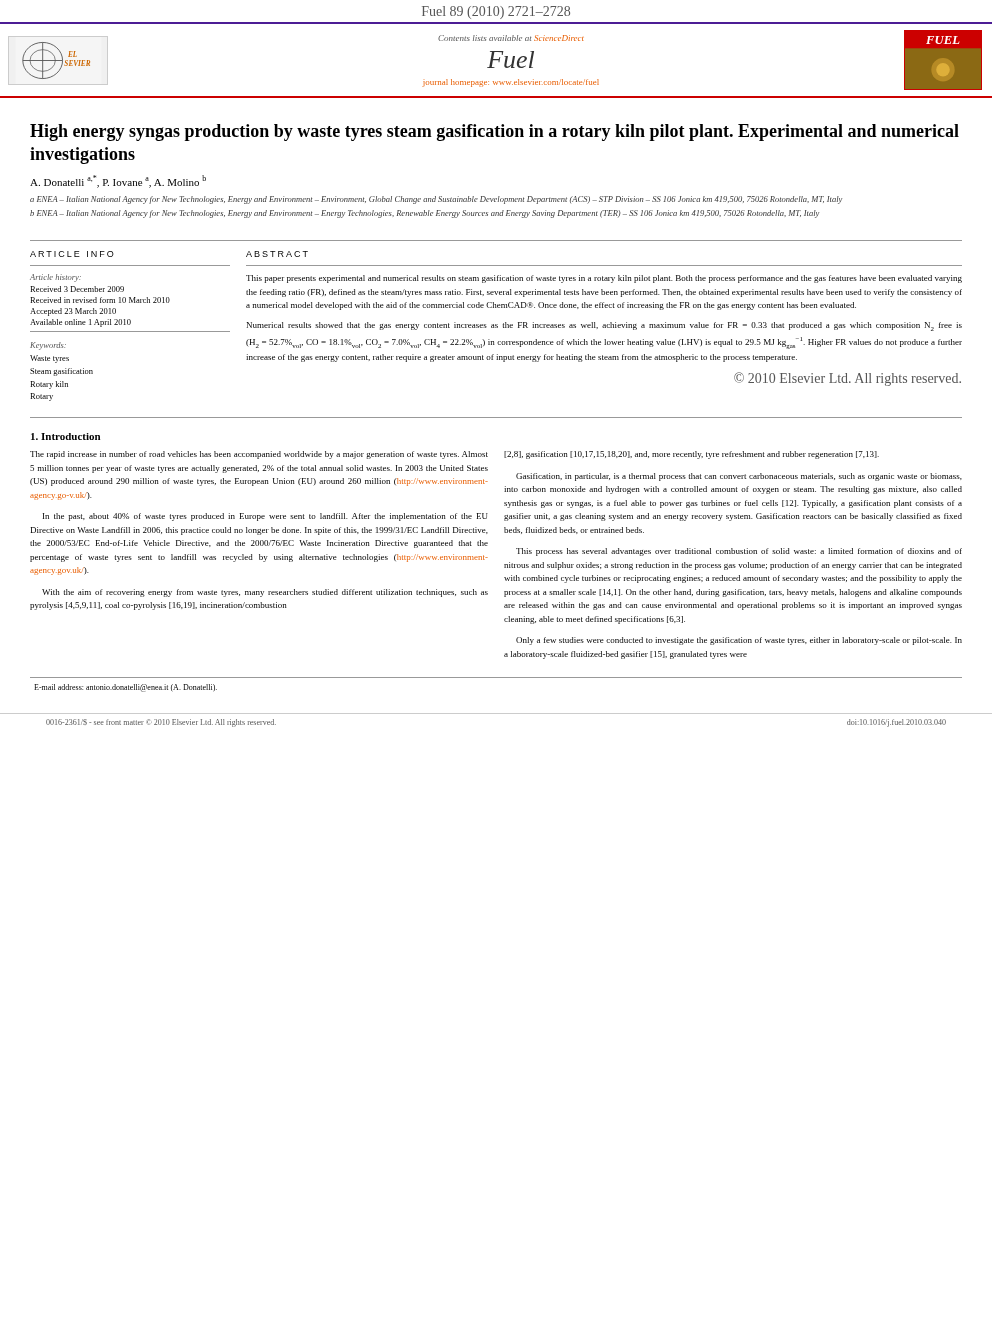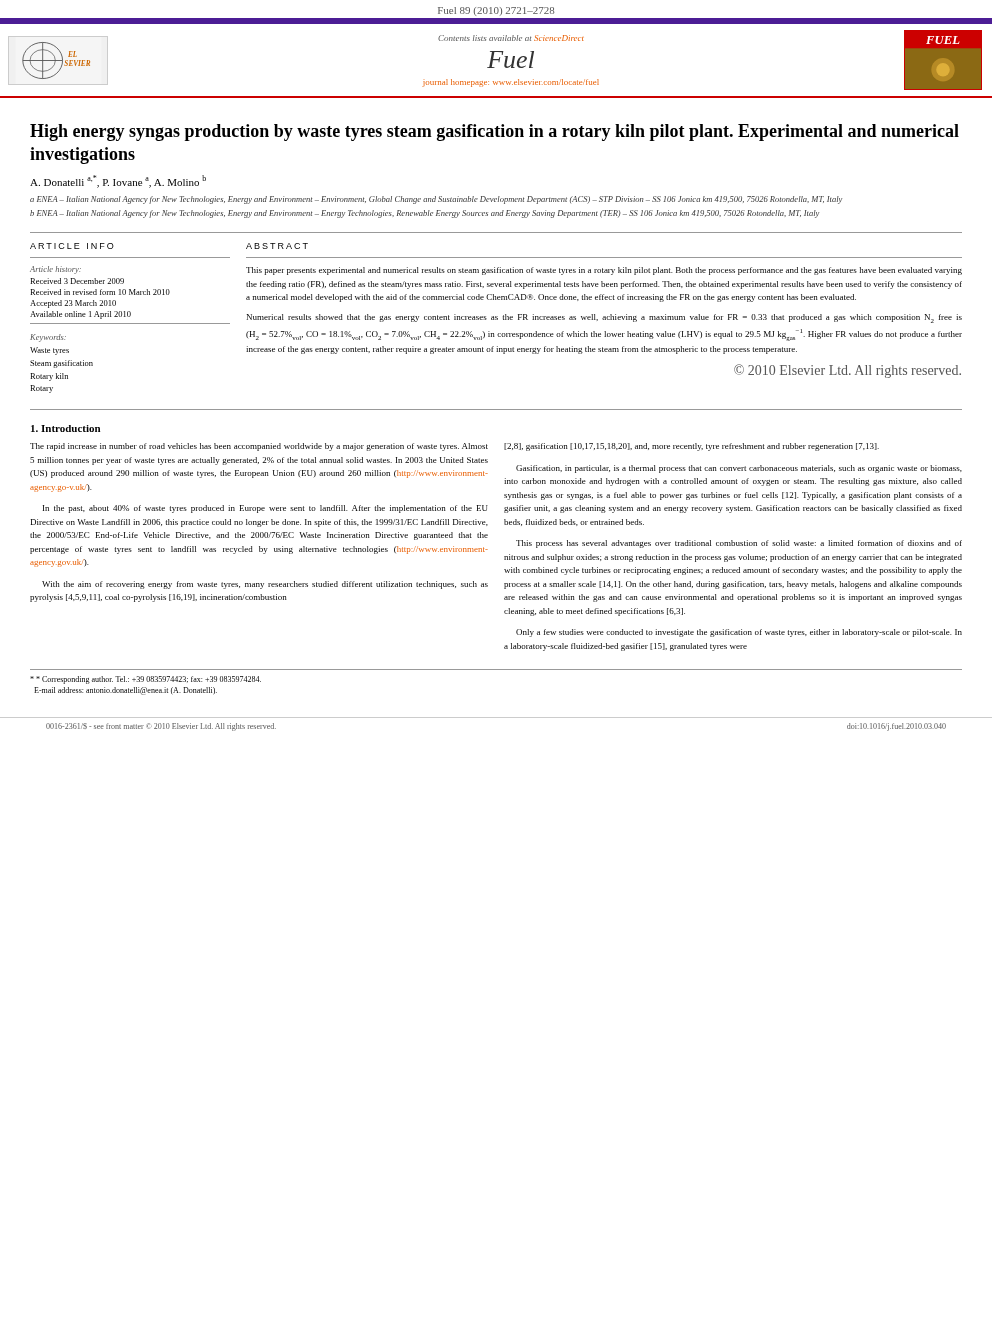--- a/index.html
+++ b/index.html
@@ -14,24 +14,24 @@
 
     .page-wrapper {
       width: 992px;
       background: #fff;
       padding: 0;
     }
 
     
     .top-bar {
       text-align: center;
-      font-size: 11px;
+      font-size: 14px;
       color: #555;
       padding: 4px 0 2px 0;
-      border-bottom: 6px solid #4c1d95;
+      border-bottom: 2px solid #4c1d95;
     }
 
     
     .journal-header {
       display: flex;
       align-items: center;
       border-bottom: 2px solid #cc0000;
       padding: 6px 8px;
     }
 
@@ -127,21 +127,21 @@
 
     .authors sup {
       font-size: 8px;
     }
 
     
     .affiliations {
       font-size: 8.5px;
       font-style: italic;
       color: #333;
-      margin-bottom: 12px;
+      margin-bottom: 20px;
       line-height: 1.4;
     }
 
     .affiliation-item {
       margin-bottom: 2px;
     }
 
     
     .divider {
       border: none;
@@ -428,23 +428,20 @@
             Only a few studies were conducted to investigate the gasification of waste tyres, either in laboratory-scale or pilot-scale. In a laboratory-scale fluidized-bed gasifier [15], granulated tyres were
           </p>
         </div>
 
       </div>
 
     </div>
 
     <div class="footnote-section">
       <div class="footnote-text">
-        * <span>* Corresponding author. Tel.: +39 0835974423; fax: +39 0835974284.</span>
-      </div>
-      <div class="footnote-text">
         &nbsp;&nbsp;<span>E-mail address: antonio.donatelli@enea.it (A. Donatelli).</span>
       </div>
     </div>
 
   </div>
 
   <div class="bottom-bar">
     <span>0016-2361/$ - see front matter © 2010 Elsevier Ltd. All rights reserved.</span>
     <span>doi:10.1016/j.fuel.2010.03.040</span>
   </div>

